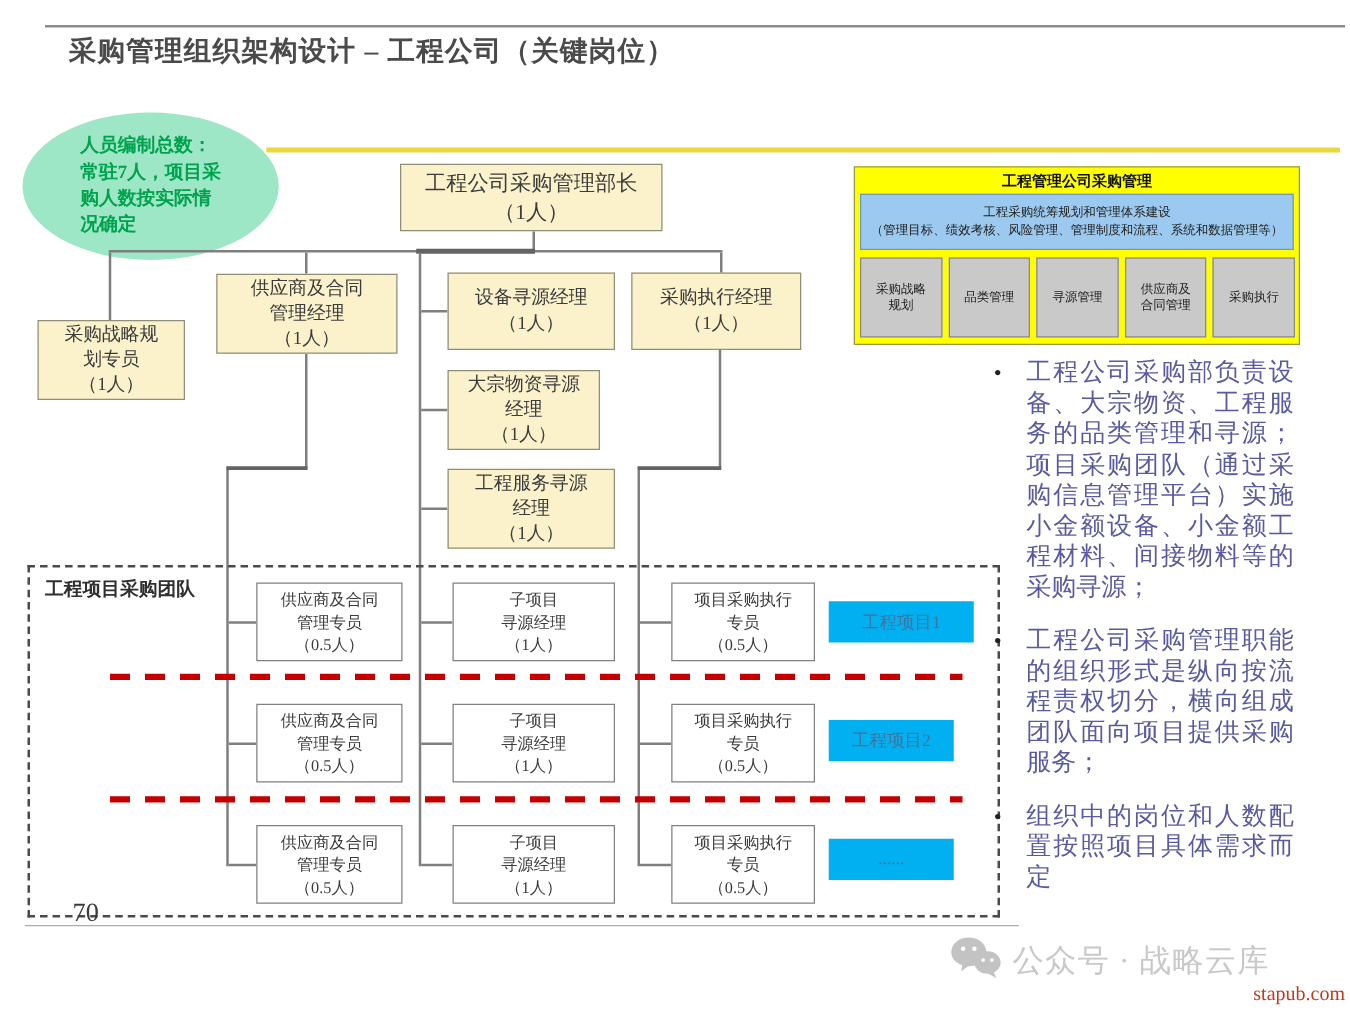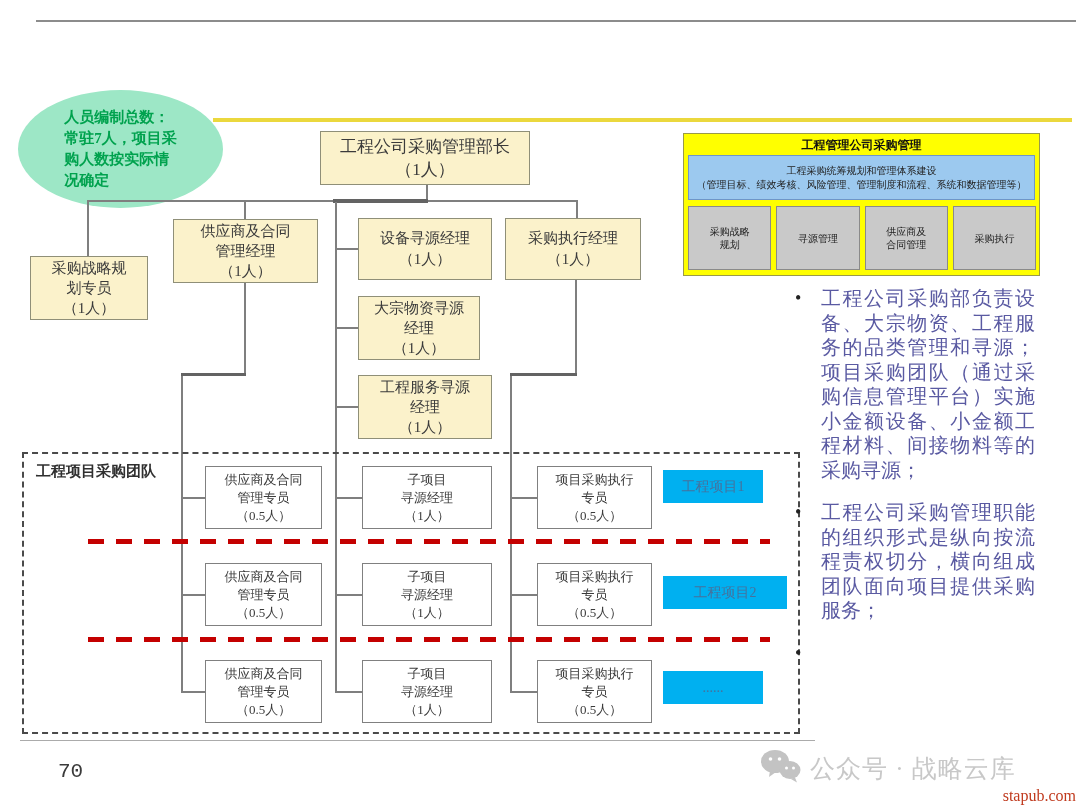--- a/index.html
+++ b/index.html
@@ -37,31 +37,32 @@
   .module .mrow{position:absolute;left:4px;top:72px;width:348px;height:64px;display:flex;gap:5px;}
   .module .mcell{flex:1;background:#c9c9c9;border:1px solid #8a8a8a;display:flex;align-items:center;justify-content:center;
                  text-align:center;font-size:10px;line-height:13px;color:#222;box-sizing:border-box;}
   
   .bullets{position:absolute;left:795px;top:286px;width:240px;}
   .bullet{display:flex;margin-bottom:18px;}
   .bdot{width:26px;font-size:18px;color:#222;line-height:24px;}
   .btext{flex:1;width:212px;font-size:20px;line-height:24.5px;color:#5a5aa2;text-align:justify;}
   
   .footline{position:absolute;left:20px;top:740px;width:795px;height:1px;background:#ababab;}
-  .pagenum{position:absolute;left:58px;top:760px;font-size:21px;color:#3b3b3b;font-family:Liberation Mono, monospace;}
+  .pagenum{position:absolute;left:58px;top:718px;font-size:21px;color:#3b3b3b;font-family:Liberation Serif, serif;}
   .wechat{position:absolute;left:760px;top:748px;display:flex;align-items:center;color:#c8c8c8;}
   .wechat .wtext{font-size:25px;margin-left:8px;letter-spacing:1px;}
   .site{position:absolute;right:4px;top:787px;font-size:16px;color:#c03a1e;}
 </style>
 </head>
 <body>
 
 <div class="slide">
 
   <div class="hline" style="left:36px;top:20px;width:1040px;height:2px;"></div>
+  <div class="title">采购管理组织架构设计 – 工程公司（关键岗位）</div>
 
   <div class="yline"></div>
   <div class="note pre">人员编制总数：
 常驻7人，项目采
 购人数按实际情
 况确定</div>
 
   <div class="ln" style="left:426px;top:185px;width:2px;height:16px;"></div>
   <div class="ln" style="left:87px;top:200px;width:491px;height:2px;"></div>
   <div class="lnd" style="left:333px;top:199px;width:95px;height:4px;"></div>
@@ -115,69 +116,71 @@
 
   <div class="tbox pre" style="left:205px;top:466px;width:117px;height:63px;">供应商及合同
 管理专员
 （0.5人）</div>
   <div class="tbox pre" style="left:362px;top:466px;width:130px;height:63px;">子项目
 寻源经理
 （1人）</div>
   <div class="tbox pre" style="left:537px;top:466px;width:115px;height:63px;">项目采购执行
 专员
 （0.5人）</div>
-  <div class="pbox" style="left:663px;top:470px;width:100px;height:33px;">工程项目1</div>
+  <div class="pbox" style="left:663px;top:481px;width:116px;height:33px;">工程项目1</div>
 
   <div class="tbox pre" style="left:205px;top:563px;width:117px;height:63px;">供应商及合同
 管理专员
 （0.5人）</div>
   <div class="tbox pre" style="left:362px;top:563px;width:130px;height:63px;">子项目
 寻源经理
 （1人）</div>
   <div class="tbox pre" style="left:537px;top:563px;width:115px;height:63px;">项目采购执行
 专员
 （0.5人）</div>
-  <div class="pbox" style="left:663px;top:576px;width:124px;height:33px;">工程项目2</div>
+  <div class="pbox" style="left:663px;top:576px;width:100px;height:33px;">工程项目2</div>
 
   <div class="tbox pre" style="left:205px;top:660px;width:117px;height:63px;">供应商及合同
 管理专员
 （0.5人）</div>
   <div class="tbox pre" style="left:362px;top:660px;width:130px;height:63px;">子项目
 寻源经理
 （1人）</div>
   <div class="tbox pre" style="left:537px;top:660px;width:115px;height:63px;">项目采购执行
 专员
 （0.5人）</div>
   <div class="pbox" style="left:663px;top:671px;width:100px;height:33px;">......</div>
 
   <div class="module">
     <div class="mtitle">工程管理公司采购管理</div>
     <div class="mblue pre">工程采购统筹规划和管理体系建设
 （管理目标、绩效考核、风险管理、管理制度和流程、系统和数据管理等）</div>
     <div class="mrow">
       <div class="mcell pre">采购战略
 规划</div>
+      <div class="mcell pre">品类管理</div>
       <div class="mcell pre">寻源管理</div>
       <div class="mcell pre">供应商及
 合同管理</div>
       <div class="mcell pre">采购执行</div>
     </div>
   </div>
 
   <div class="bullets">
     <div class="bullet">
       <div class="bdot">•</div>
       <div class="btext">工程公司采购部负责设备、大宗物资、工程服务的品类管理和寻源；项目采购团队（通过采购信息管理平台）实施小金额设备、小金额工程材料、间接物料等的采购寻源；</div>
     </div>
     <div class="bullet">
       <div class="bdot">•</div>
       <div class="btext">工程公司采购管理职能的组织形式是纵向按流程责权切分，横向组成团队面向项目提供采购服务；</div>
     </div>
     <div class="bullet">
       <div class="bdot">•</div>
+      <div class="btext">组织中的岗位和人数配置按照项目具体需求而定</div>
     </div>
   </div>
 
   <div class="footline"></div>
   <div class="pagenum">70</div>
   <div class="wechat">
     <span>
       <svg width="42" height="36" viewBox="0 0 42 36">
         <ellipse cx="15" cy="13.5" rx="14" ry="11.5" fill="#c3c3c3"></ellipse>
         <path d="M10 23 L9 29 L16 24 Z" fill="#c3c3c3"></path>

